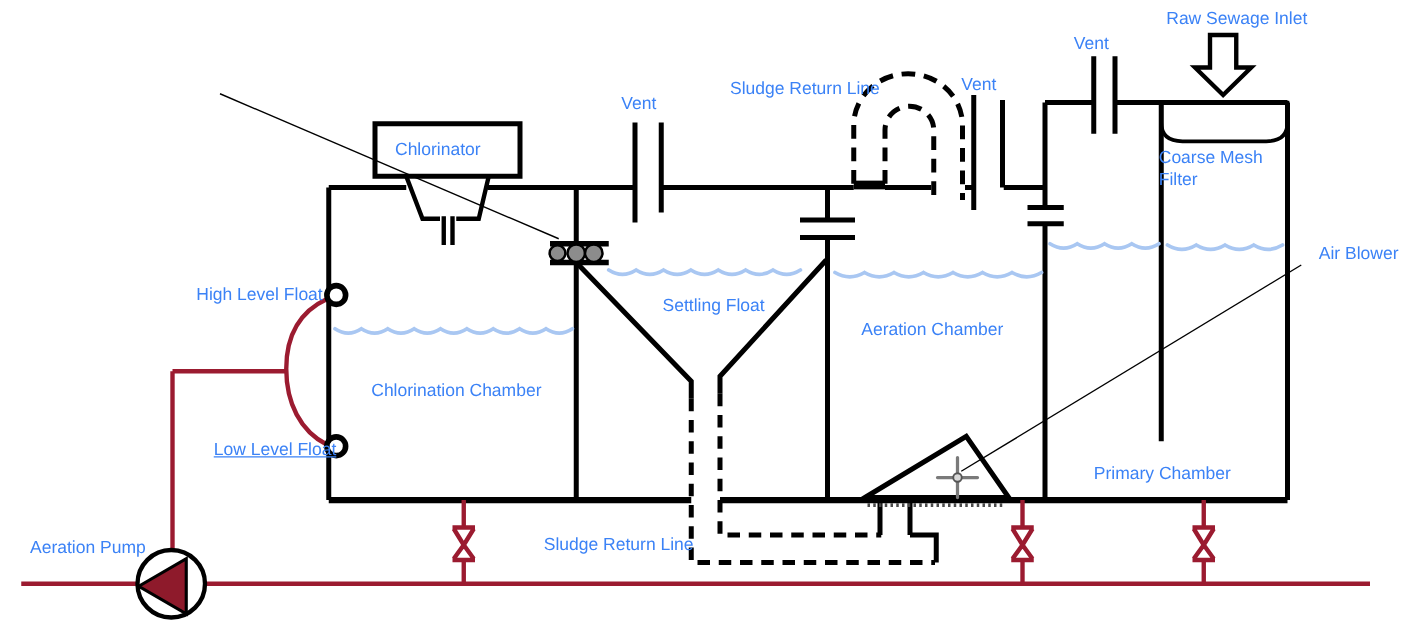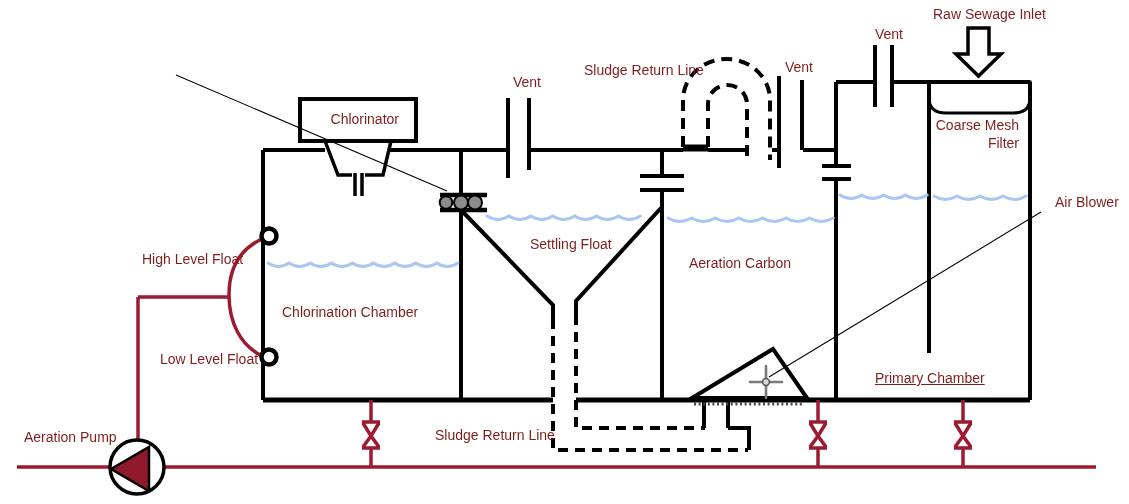--- a/index.html
+++ b/index.html
@@ -1,20 +1,20 @@
 <!DOCTYPE html>
 <html style="--line-black: #000000; --pipe-red: #9B1B30; --pump-fill: #8E1A2B; --water-blue: #A9C7F2; --carbon-gray: #8C8C8C;"><head>
 <meta charset="utf-8">
 <style>
   html,body{margin:0;padding:0;background:#fff;}
   #stage{position:relative;width:1129px;height:504px;background:#fff;overflow:hidden;
          font-family:"Liberation Sans",sans-serif;}
   #stage svg{position:absolute;left:0;top:0;}
-  .lbl{position:absolute;font-size:14px;line-height:1.25;color:#7f1d1d;white-space:nowrap;}
-  .ctr{text-align:right;}
+  .lbl{position:absolute;font-size:14px;line-height:1.25;color:#3b82f6;white-space:nowrap;}
+  .ctr{text-align:left;}
   .wrap{white-space:normal;}
   
   .blk{stroke:var(--line-black,#000);fill:none;stroke-width:4;}
   .sw1{stroke-width:1.1}.sw3{stroke-width:3}
   .sw35{stroke-width:3.5}.sw45{stroke-width:4.5}.sw5{stroke-width:5}.sw7{stroke-width:7}
   .fwhite{fill:#fff;}
   .dashU{stroke-dasharray:11 7;}
   .dashL{stroke-dasharray:10 7;}
   .red{stroke:var(--pipe-red,#9B1B30);fill:none;stroke-width:3.5;}
   .wav{stroke:var(--water-blue,#A9C7F2);fill:none;stroke-width:3;stroke-linecap:round;}
@@ -144,30 +144,30 @@
       <path class="wav" d="M840,195 q10.9,7 21.8,0 q10.9,7 21.8,0 q10.9,7 21.8,0 q10.9,7 21.8,0"></path>
       <path class="wav" d="M934,196 q11.5,7 23,0 q11.5,7 23,0 q11.5,7 23,0 q11.5,7 23,0"></path>
     </g>
 
     <g>
       <line class="blk sw1" x1="176" y1="75" x2="447" y2="191"></line>
       <line class="blk sw1" x1="1041" y1="212" x2="769" y2="377"></line>
     </g>
   </svg>
 
-  <div class="lbl ctr" style="left:283px;top:111px;width:116px;">Chlorinator</div>
+  <div class="lbl ctr" style="left:316px;top:111px;width:116px;">Chlorinator</div>
   <div class="lbl ctr" style="left:497px;top:74px;width:44px;">Vent</div>
   <div class="lbl" style="left:584px;top:62px;">Sludge Return Line</div>
   <div class="lbl ctr" style="left:769px;top:59px;width:44px;">Vent</div>
   <div class="lbl ctr" style="left:859px;top:26px;width:44px;">Vent</div>
   <div class="lbl" style="left:933px;top:6px;">Raw Sewage Inlet</div>
   <div class="lbl ctr wrap" style="left:927px;top:117px;width:92px;">Coarse Mesh Filter</div>
   <div class="lbl" style="left:1055px;top:194px;">Air Blower</div>
-  <div class="lbl" style="left:142px;top:227px;margin-top:24px;">High Level Float</div>
-  <div class="lbl" style="left:160px;top:351px;">Low Level Float</div>
-  <div class="lbl" style="left:282px;top:304px;">Chlorination Chamber</div>
+  <div class="lbl" style="left:157px;top:227px;">High Level Float</div>
+  <div class="lbl" style="left:171px;top:351px;text-decoration:underline;">Low Level Float</div>
+  <div class="lbl" style="left:297px;top:304px;">Chlorination Chamber</div>
   <div class="lbl" style="left:530px;top:236px;">Settling Float</div>
-  <div class="lbl" style="left:689px;top:255px;">Aeration Carbon</div>
-  <div class="lbl" style="left:875px;top:370px;text-decoration:underline;">Primary Chamber</div>
+  <div class="lbl" style="left:689px;top:255px;">Aeration Chamber</div>
+  <div class="lbl" style="left:875px;top:370px;">Primary Chamber</div>
   <div class="lbl" style="left:24px;top:429px;">Aeration Pump</div>
   <div class="lbl" style="left:435px;top:427px;">Sludge Return Line</div>
 
 </div>
 
 </body></html>

